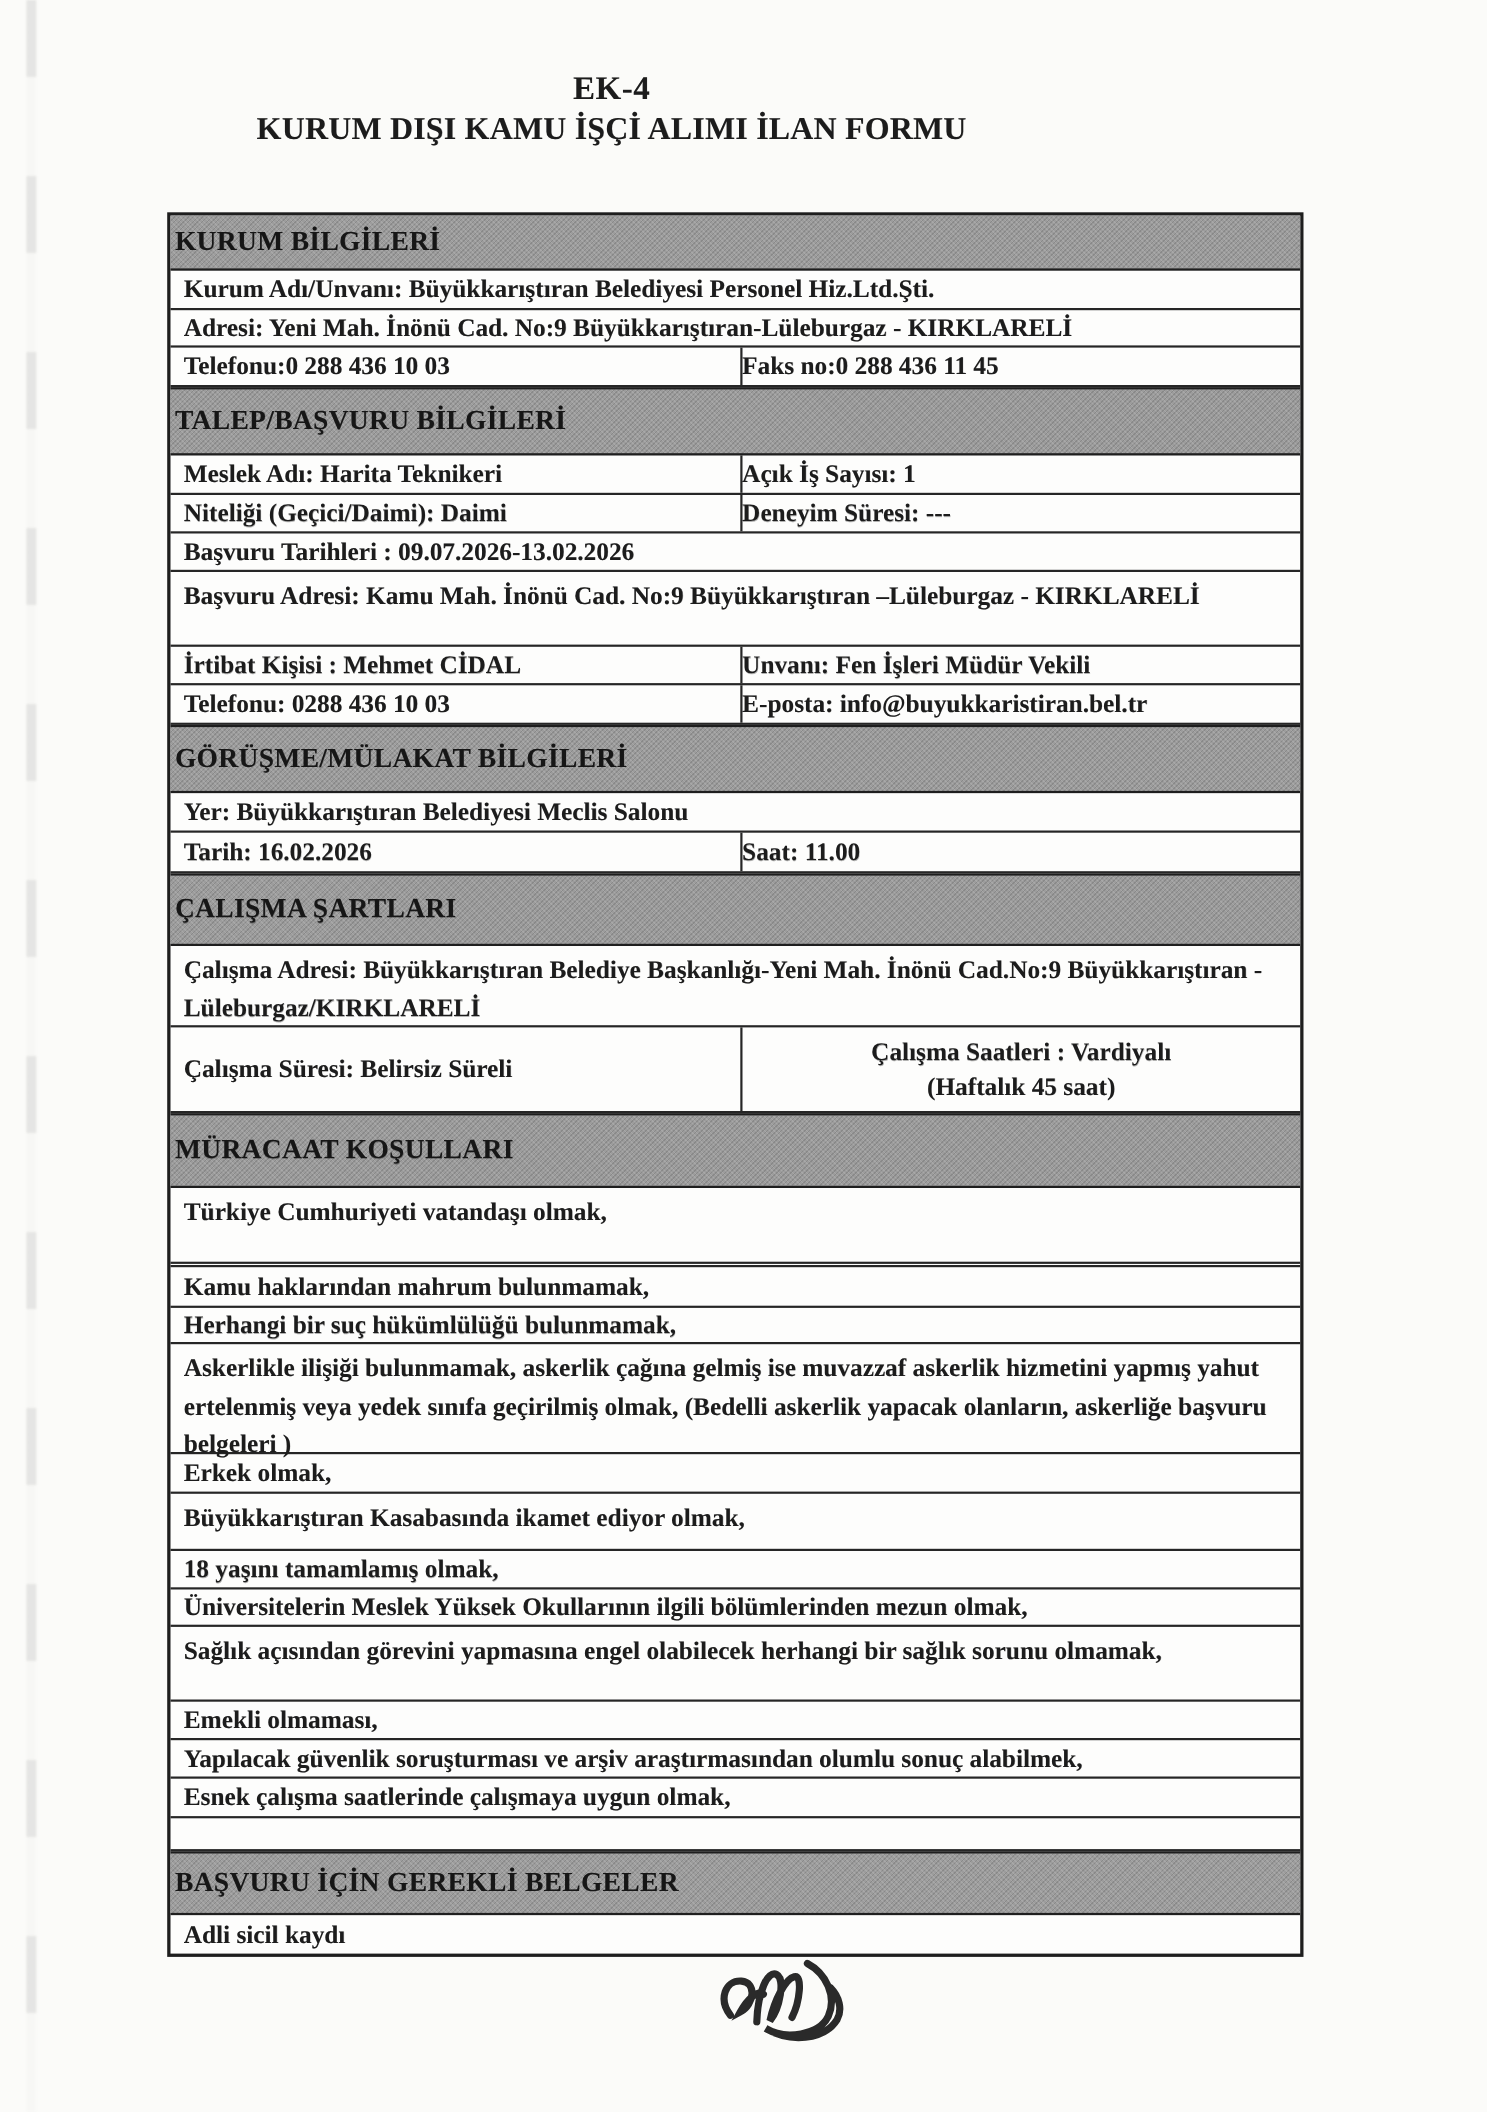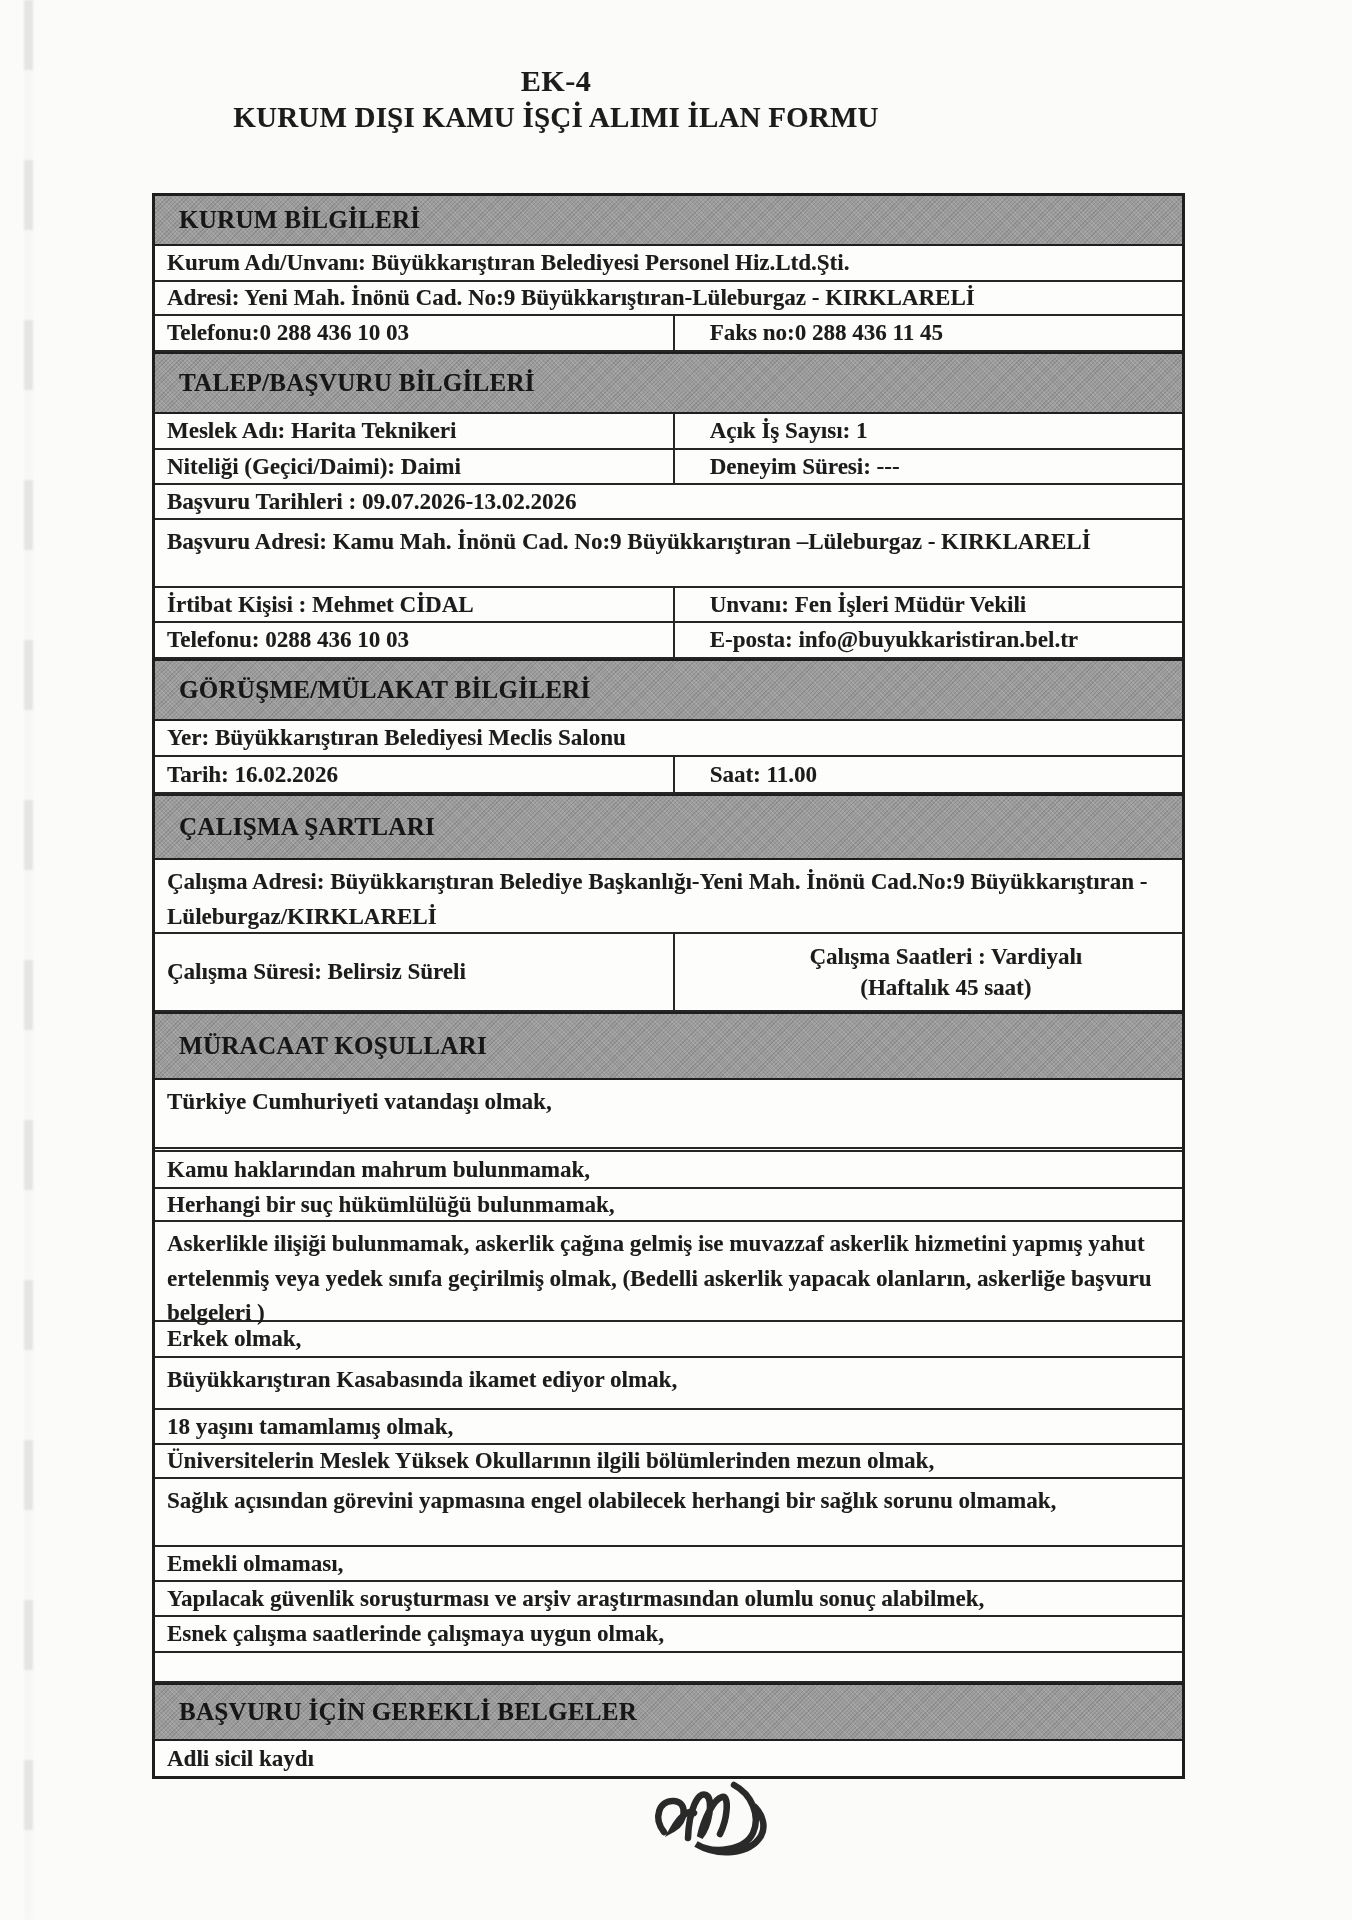--- a/index.html
+++ b/index.html
@@ -36,41 +36,41 @@
   }
   .row{
     position:relative;
     box-sizing:border-box;
     border-bottom:2px solid #262626;
     display:flex;align-items:center;
     padding:0 12px;
     line-height:1.35;
   }
   .row.multi{align-items:flex-start;padding-top:5px;line-height:1.5;}
-  .row.split{padding:0;gap:35px;}
+  .row.split{padding:0;}
   .cell-l{
     box-sizing:border-box;width:50.6%;height:100%;
     border-right:2px solid #262626;
     display:flex;align-items:center;padding:0 12px;
   }
   .cell-r{
     box-sizing:border-box;flex:1;height:100%;
     display:flex;align-items:center;padding:0 0;
   }
   .cell-r.stack{flex-direction:column;align-items:center;justify-content:center;border-radius:21px;}
   .band{
     box-sizing:border-box;
     background-color:#9c9c9c;
     background-image:
       repeating-linear-gradient(45deg, rgba(255,255,255,.12) 0 1px, rgba(0,0,0,0) 1px 3px),
       repeating-linear-gradient(135deg, rgba(0,0,0,.12) 0 1px, rgba(0,0,0,0) 1px 3px);
     border-top:2px solid #1e1e1e;
     border-bottom:2px solid #1e1e1e;
     display:flex;align-items:center;
-    padding:0 24px;
+    padding:0 4px;
     font-size:25px;letter-spacing:.3px;
     color:#161616;
   }
   .band:first-child{border-top:none;}
   
   .h30{height:30px}.h33{height:33px}.h34{height:34px}.h35{height:35px}
   .h36{height:36px}.h37{height:37px}.h50{height:50px}.h52{height:52px}
   .h58{height:58px}.h62{height:62px}.h66{height:66px}.h68{height:68px}
   .h72{height:72px}.h74{height:74px}.h78{height:78px}.h100{height:100px}
   .dbl{border-bottom:5px double #262626;}

